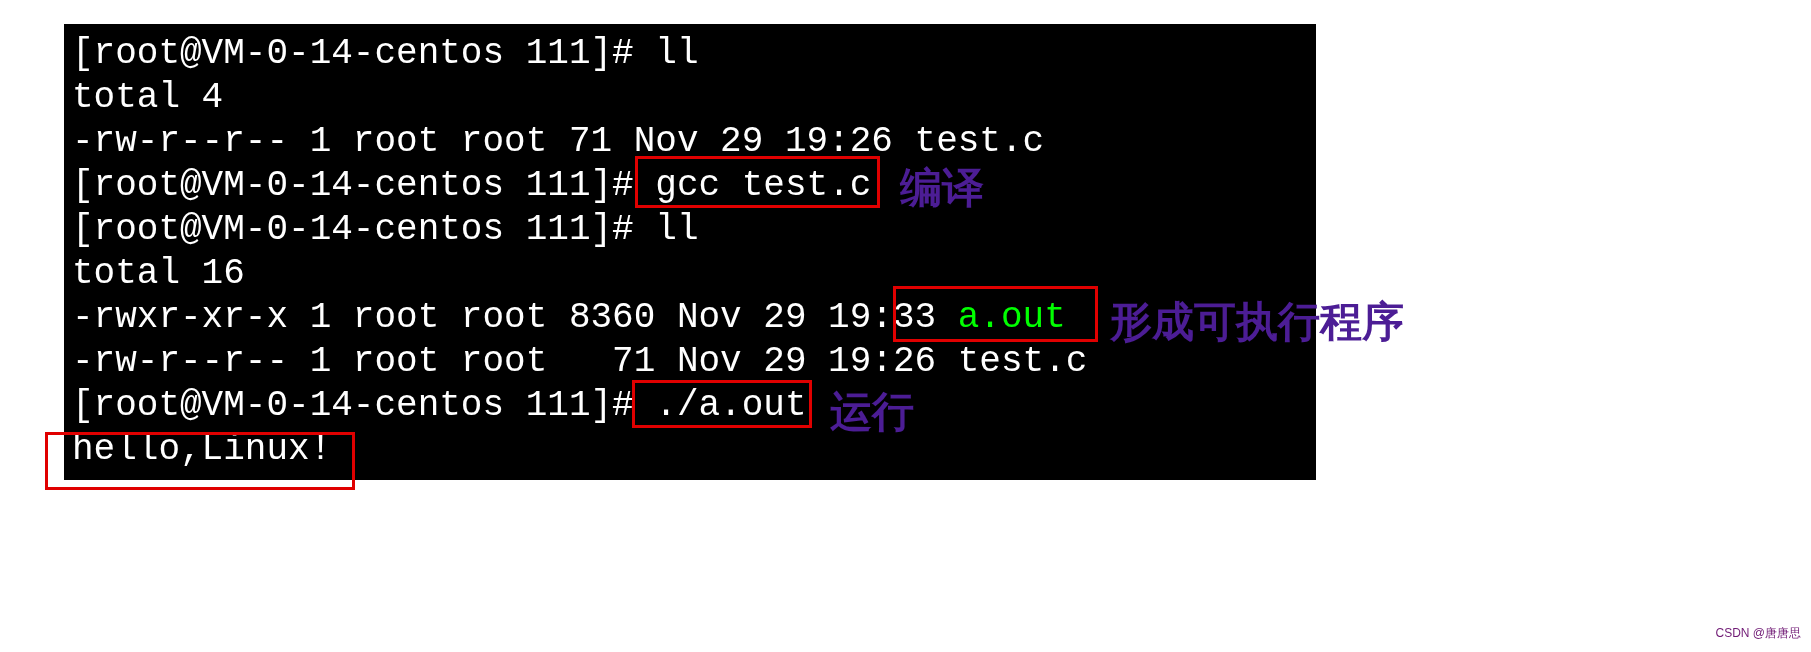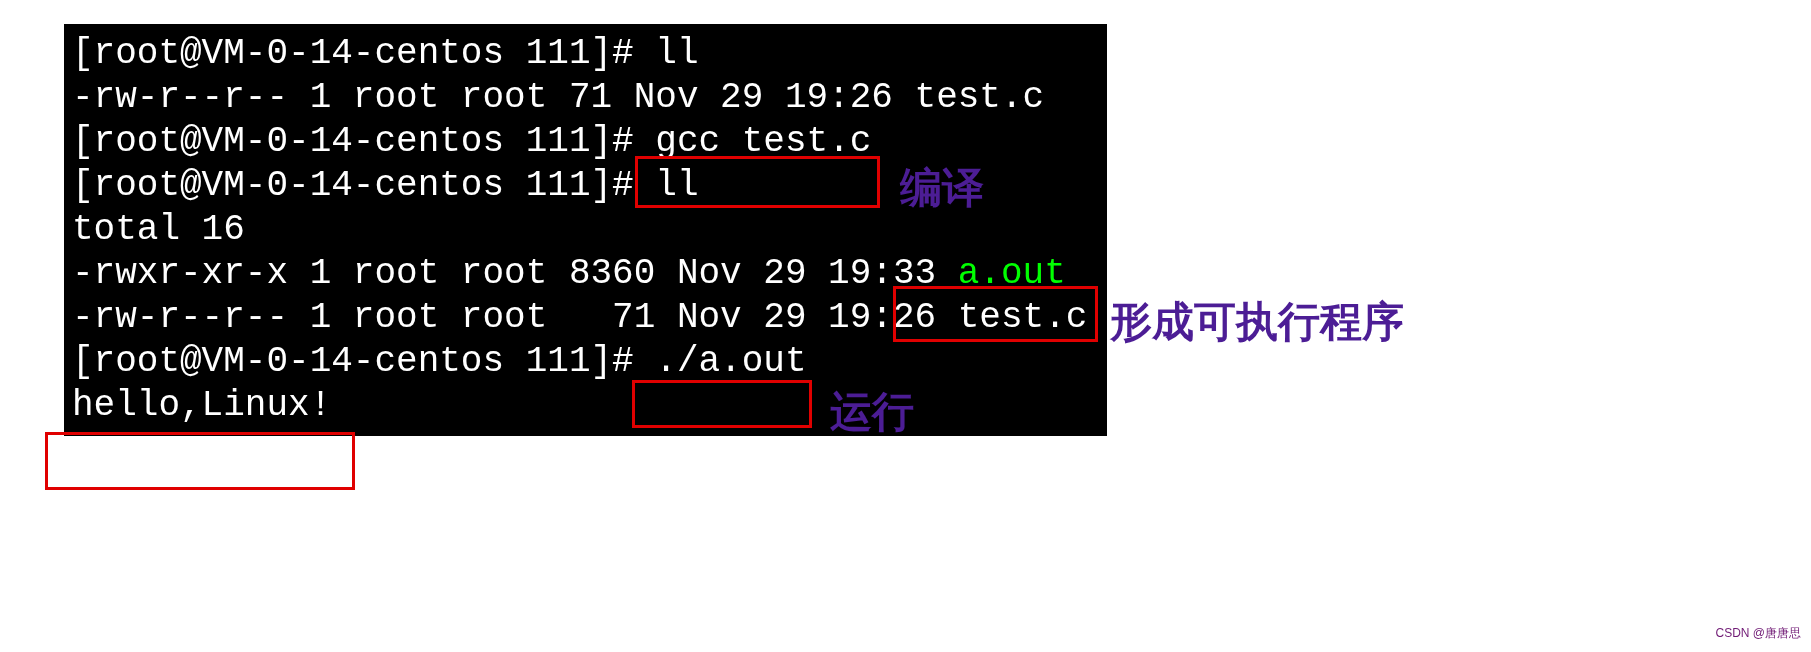--- a/index.html
+++ b/index.html
@@ -11,21 +11,21 @@
       font-family: "Consolas", "Courier New", monospace;
       background: #ffffff;
       width: 1811px;
       height: 652px;
       position: relative;
     }
     .terminal {
       position: absolute;
       left: 64px;
       top: 24px;
-      width: 1043px;
+      width: 1252px;
       background: #000000;
       color: #ffffff;
       font-size: 36px;
       line-height: 44px;
       padding: 8px 8px;
       font-family: "Consolas", "Courier New", monospace;
     }
     .term-line {
       white-space: pre;
     }
@@ -51,20 +51,21 @@
       font-size: 12px;
       color: #701a75;
       font-family: "Microsoft YaHei", sans-serif;
     }
   </style>
 </head>
 <body>
 
 <div class="terminal">
   <div class="term-line"><span>[root@VM-0-14-centos 111]# </span><span>ll</span></div>
+  <div class="term-line">total 4</div>
   <div class="term-line">-rw-r--r-- 1 root root 71 Nov 29 19:26 test.c</div>
   <div class="term-line"><span>[root@VM-0-14-centos 111]# </span><span>gcc test.c</span></div>
   <div class="term-line"><span>[root@VM-0-14-centos 111]# </span><span>ll</span></div>
   <div class="term-line">total 16</div>
   <div class="term-line"><span>-rwxr-xr-x 1 root root 8360 Nov 29 19:33 </span><span class="green">a.out</span></div>
   <div class="term-line">-rw-r--r-- 1 root root   71 Nov 29 19:26 test.c</div>
   <div class="term-line"><span>[root@VM-0-14-centos 111]# </span><span>./a.out</span></div>
   <div class="term-line">hello,Linux!</div>
 </div>
 

